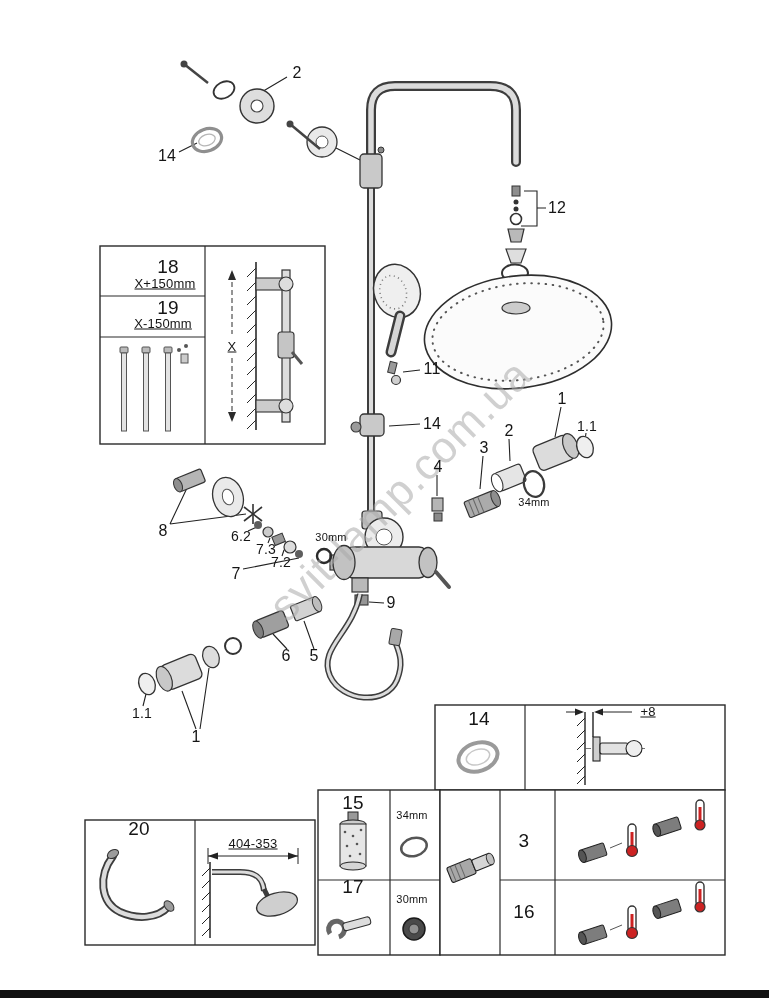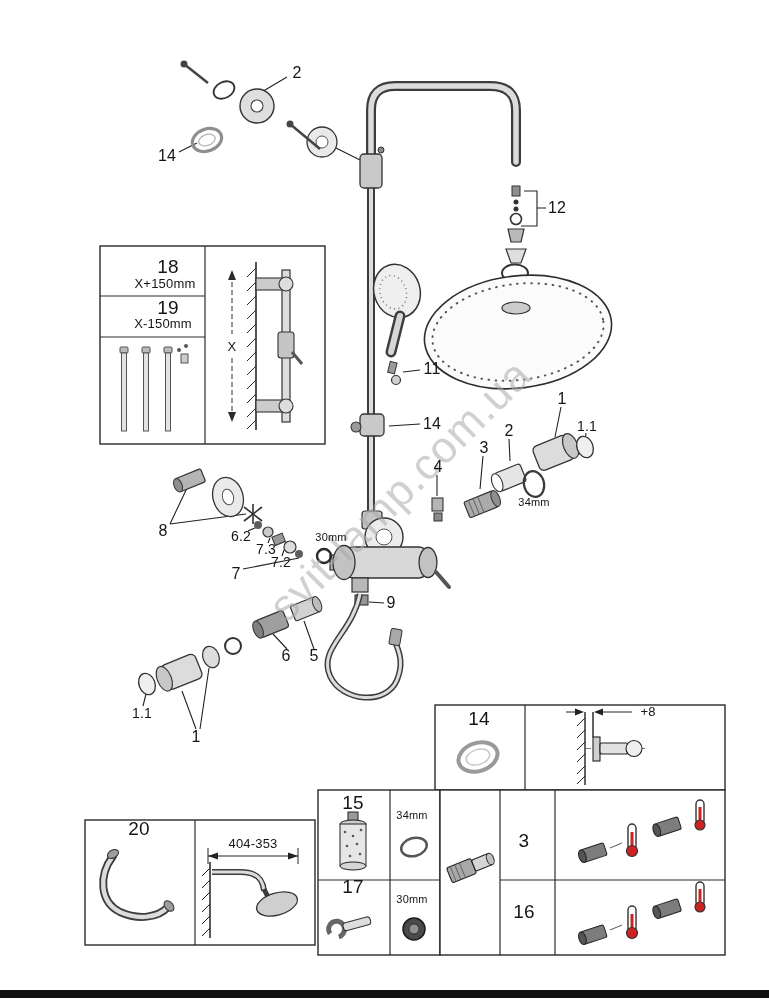--- a/index.html
+++ b/index.html
@@ -3,21 +3,21 @@
 <meta charset="utf-8">
 <style>
   * { margin:0; padding:0; box-sizing:border-box; }
   html,body { background:#ffffff; }
   body { font-family:"Liberation Sans", sans-serif; }
   .canvas { position:relative; width:769px; height:1000px; background:#fff; overflow:hidden; }
   .art { position:absolute; left:0; top:0; }
   .lbl { position:absolute; transform:translate(-50%,-50%); color:#151515; font-size:16px;
          line-height:1; white-space:nowrap; letter-spacing:0.2px; }
   .sm  { font-size:14px; }
-  .dim { font-size:13px; }
+  .dim { font-size:13px;text-decoration:underline; }
   .xs  { font-size:11px; }
   .lg  { font-size:19px; }
   .bgw { background:#fff; padding:0 3px; }
   .watermark { position:absolute; left:190px; top:290px; width:420px; height:400px;
                display:flex; align-items:center; justify-content:center;
                transform:rotate(-45deg); font-size:44px; color:#aaaaaa; opacity:0.55;
                letter-spacing:1px; pointer-events:none; }
 </style>
 </head>
 <body>

